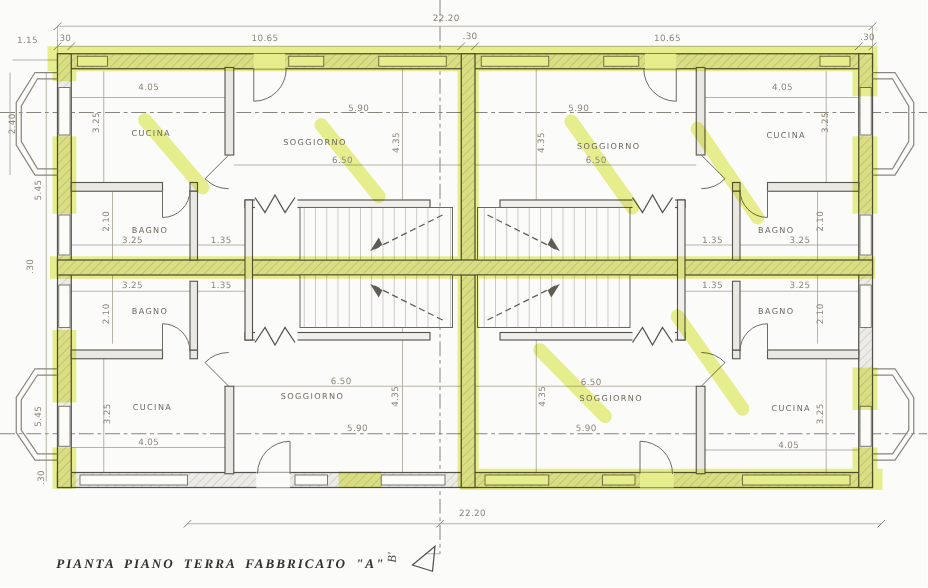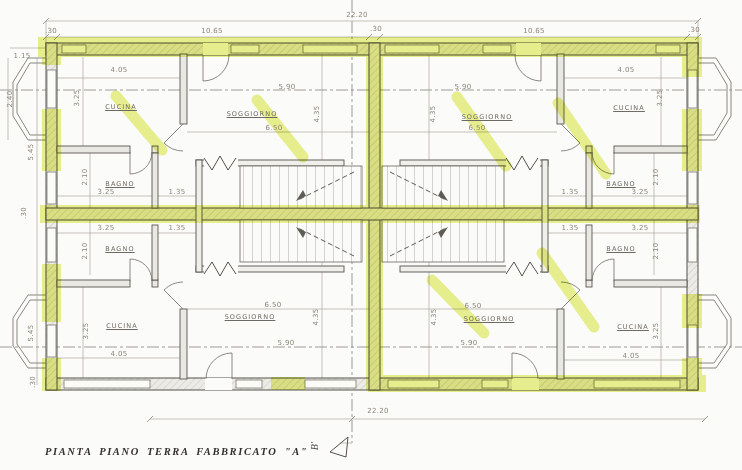--- a/index.html
+++ b/index.html
@@ -1,21 +1,21 @@
 <!DOCTYPE html>
 <html style="--paper: #fbfbf9; --highlight: #dde94c; --dim-text: #8d867a; --room-text: #6e6961; --caption-text: #33312d;"><head>
 <meta charset="utf-8">
 <style>
   html,body{margin:0;padding:0;background:#fff;}
   #stage{position:relative;width:742px;height:470px;background:var(--paper,#fbfbf9);
          overflow:hidden;font-family:"DejaVu Sans",sans-serif;}
   #plan-svg{position:absolute;left:0;top:0;}
   #labels{position:absolute;left:0;top:0;width:742px;height:470px;pointer-events:none;}
   .room-label{position:absolute;transform:translate(-50%,-50%);font-size:6.5px;
-    letter-spacing:1.1px;color:var(--room-text,#6e6961);white-space:nowrap;text-decoration:underline;}
+    letter-spacing:1.1px;color:var(--room-text,#6e6961);white-space:nowrap;}
   .dim-label{position:absolute;transform:translate(-50%,-50%);font-size:7px;
     letter-spacing:.3px;color:var(--dim-text,#8d867a);white-space:nowrap;}
   .dim-label.rot{transform:translate(-50%,-50%) rotate(-90deg);}
   #caption{position:absolute;left:45px;top:446px;font-family:"Liberation Serif",serif;
     font-style:italic;font-weight:bold;font-size:10.5px;letter-spacing:1.6px;
     word-spacing:3px;color:var(--caption-text,#33312d);white-space:nowrap;}
   #section-label{position:absolute;left:314px;top:446px;transform:translate(-50%,-50%) rotate(-90deg);
     font-family:"Liberation Serif",serif;font-style:italic;font-size:10px;color:#55524c;}
   
   .wall{fill:url(#hatch);stroke:#55524c;stroke-width:1;}
@@ -259,21 +259,21 @@
       <span class="room-label" style="left: 122px; top: 326px;">CUCINA</span>
       <span class="room-label" style="left: 250px; top: 317px;">SOGGIORNO</span>
       <span class="room-label" style="left: 489px; top: 319px;">SOGGIORNO</span>
       <span class="room-label" style="left: 633px; top: 327px;">CUCINA</span>
       <span class="dim-label" style="left: 357px; top: 15px;">22.20</span>
       <span class="dim-label" style="left: 376px; top: 29px;">.30</span>
       <span class="dim-label" style="left: 51px; top: 31px;">.30</span>
       <span class="dim-label" style="left: 212px; top: 31px;">10.65</span>
       <span class="dim-label" style="left: 534px; top: 31px;">10.65</span>
       <span class="dim-label" style="left: 694px; top: 30px;">.30</span>
-      <span class="dim-label" style="left: 22px; top: 56px;">1.15</span>
+      <span class="dim-label" style="left: 22px; top: 32px;">1.15</span>
       <span class="dim-label" style="left: 119px; top: 70px;">4.05</span>
       <span class="dim-label" style="left: 626px; top: 70px;">4.05</span>
       <span class="dim-label" style="left: 287px; top: 87px;">5.90</span>
       <span class="dim-label" style="left: 463px; top: 87px;">5.90</span>
       <span class="dim-label" style="left: 274px; top: 128px;">6.50</span>
       <span class="dim-label" style="left: 477px; top: 128px;">6.50</span>
       <span class="dim-label rot" style="left: 317px; top: 114px;">4.35</span>
       <span class="dim-label rot" style="left: 433px; top: 114px;">4.35</span>
       <span class="dim-label rot" style="left: 77px; top: 98px;">3.25</span>
       <span class="dim-label rot" style="left: 660px; top: 98px;">3.25</span>

